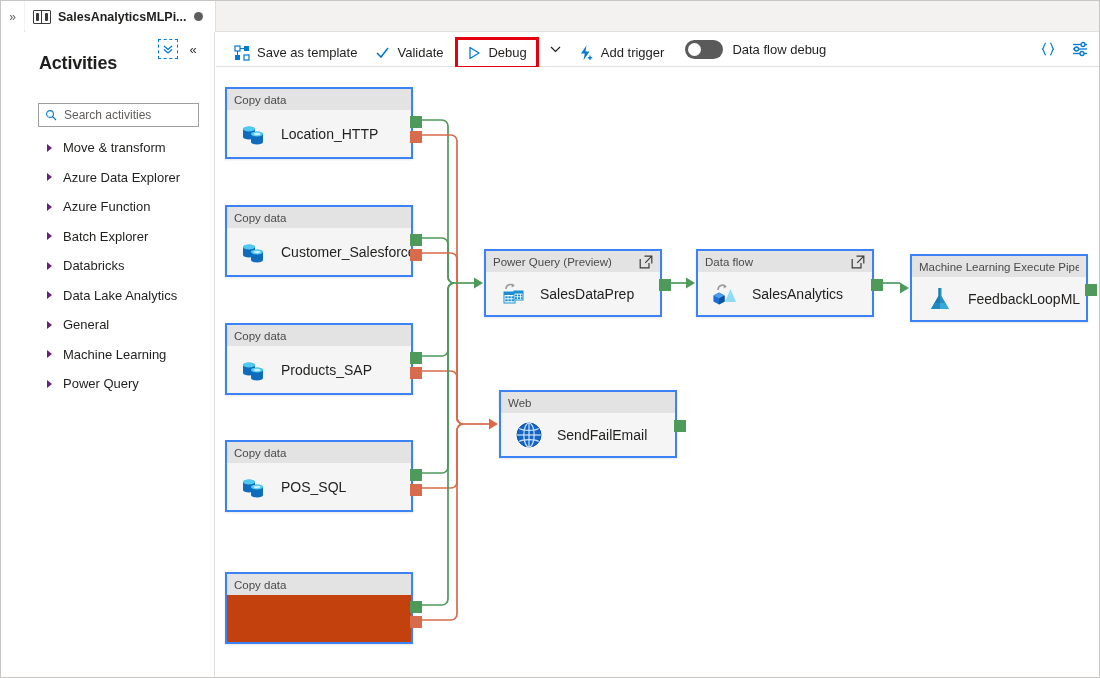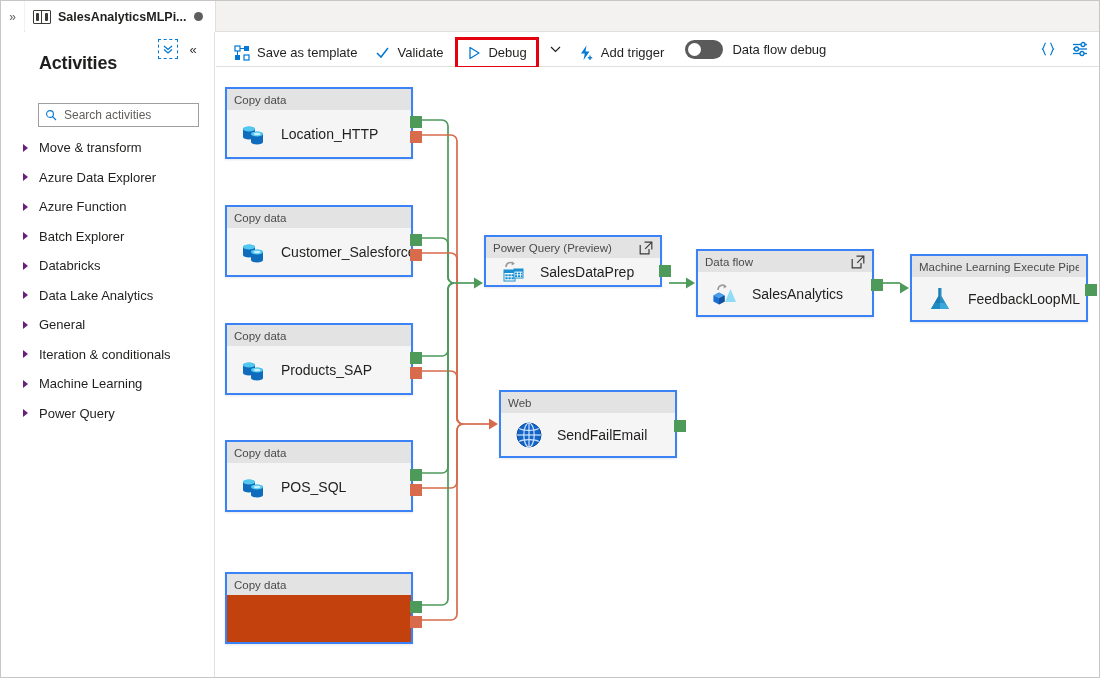--- a/index.html
+++ b/index.html
@@ -106,21 +106,21 @@
   }
   #search-input::placeholder { color: #605e5c; }
 
   #activity-list {
     position: absolute; left: 0; top: 101px;
     width: 214px;
   }
   .activity-item {
     height: 29.5px;
     display: flex; align-items: center;
-    padding-left: 40px;
+    padding-left: 64px;
     cursor: pointer;
   }
   .tri-icon {
     width: 0; height: 0; flex: none;
     border-left: 5px solid #68217a;
     border-top: 4px solid transparent;
     border-bottom: 4px solid transparent;
     margin-right: 11px;
     margin-left: -18px;
   }
@@ -291,24 +291,20 @@
           <span class="tri-icon"></span>
           <span class="activity-label">Databricks</span>
         </div>
         <div class="activity-item">
           <span class="tri-icon"></span>
           <span class="activity-label">Data Lake Analytics</span>
         </div>
         <div class="activity-item">
           <span class="tri-icon"></span>
           <span class="activity-label">General</span>
-        </div>
-        <div class="activity-item">
-          <span class="tri-icon"></span>
-          <span class="activity-label">Iteration &amp; conditionals</span>
         </div>
         <div class="activity-item">
           <span class="tri-icon"></span>
           <span class="activity-label">Machine Learning</span>
         </div>
         <div class="activity-item">
           <span class="tri-icon"></span>
           <span class="activity-label">Power Query</span>
         </div>
       </div>
@@ -482,21 +478,21 @@
           <div class="port port-green" style="left:183px; top:27px;"></div>
           <div class="port port-red" style="left:183px; top:42px;"></div>
         </div>
         <div class="node" style="left: 9px; top: 505px; width: 188px; height: 72px;">
           <div class="node-header">
             <span class="nh-label">Copy data</span>
           </div>
           <div class="port port-green" style="left:183px; top:27px;"></div>
           <div class="port port-red" style="left:183px; top:42px;"></div>
         </div>
-        <div class="node" style="left: 268px; top: 168px; width: 178px; height: 52px;">
+        <div class="node" style="left: 268px; top: 182px; width: 178px; height: 68px;">
           <div class="node-header">
             <span class="nh-label">Power Query (Preview)</span>
             <svg class="ext-link-icon" viewBox="0 0 14 14">
     <path d="M1.2 4 L1.2 12.8 L10 12.8 L10 8" fill="none" stroke="#3b3a39" stroke-width="1.2"></path>
     <path d="M5.5 1.2 L12.8 1.2 L12.8 8.5" fill="none" stroke="#3b3a39" stroke-width="1.2"></path>
     <line x1="12.8" y1="1.2" x2="6.2" y2="7.8" stroke="#3b3a39" stroke-width="1.2"></line>
   </svg>
           </div>
           <div class="node-body">
             <svg class="ic" width="28" height="28" viewBox="0 0 28 28">

